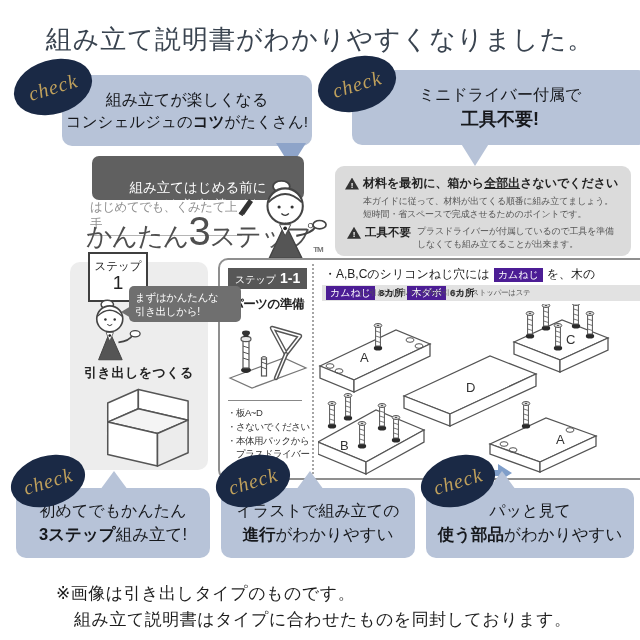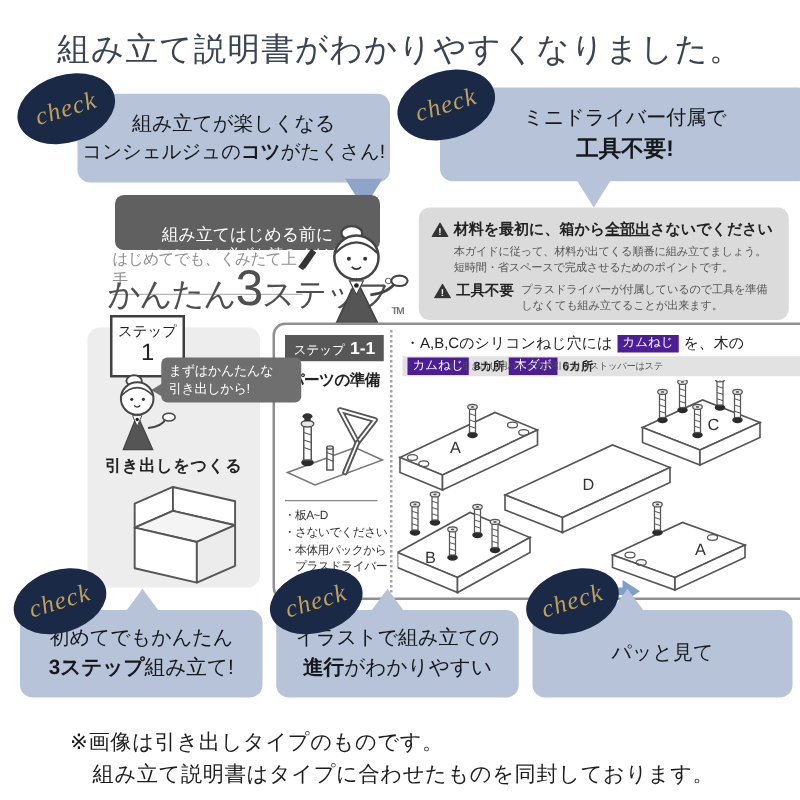--- a/index.html
+++ b/index.html
@@ -338,20 +338,21 @@
     <div class="l1">イラストで組み立ての</div>
     <div class="l2"><b>進行</b><span>がわかりやすい</span></div>
   </div>
   <div class="badge" style="left:215px;top:456px;width:76px;height:50px;">
       <span>check</span>
     </div>
 
   <div class="tail-up" style="left:488px;top:471px;"></div>
   <div class="bubble bb" style="left:426px;top:488px;width:208px;height:70px;">
     <div class="l1">パッと見て</div>
+    <div class="l2"><b>使う部品</b><span>がわかりやすい</span></div>
   </div>
   <div class="badge" style="left:420px;top:456px;width:76px;height:50px;">
       <span>check</span>
     </div>
 
   <div class="note" style="left:22px;top:582px;">※画像は引き出しタイプのものです。</div>
   <div class="note" style="left:40px;top:608px;">組み立て説明書はタイプに合わせたものを同封しております。</div>
 
 </div>
 

